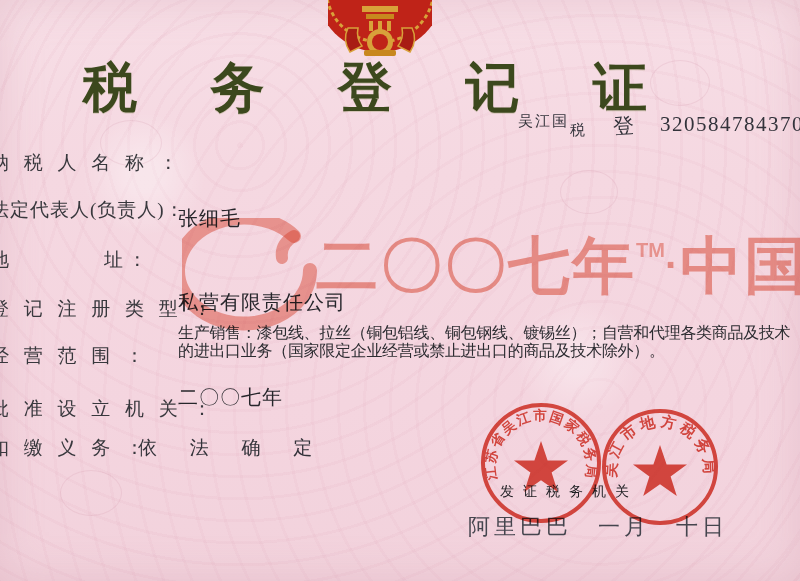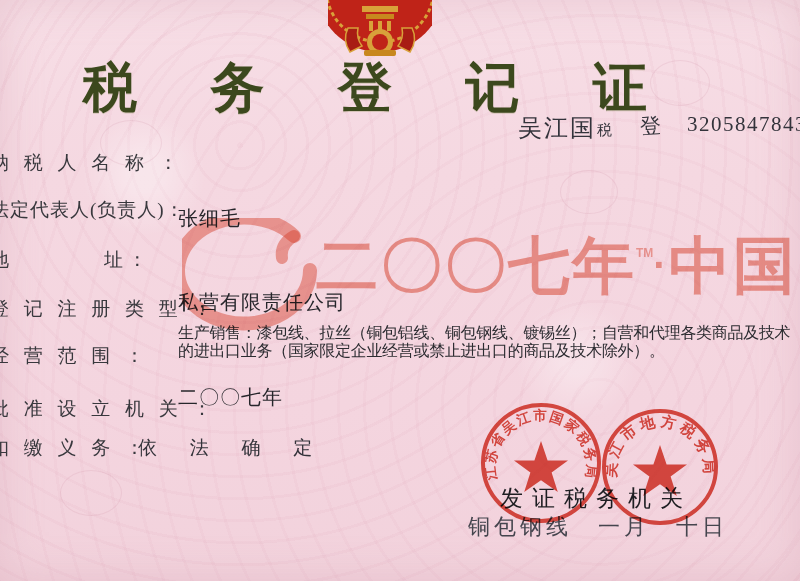--- a/index.html
+++ b/index.html
@@ -27,54 +27,54 @@
     position:absolute;left:0;top:52px;width:760px;text-align:center;
     font-size:54px;font-weight:bold;color:#3c481d;letter-spacing:30px;
     text-shadow:0 1px 0 rgba(120,130,60,.25);
     white-space:nowrap;
   }
   
   .serial{
     position:absolute;left:518px;top:112px;display:flex;align-items:flex-start;
     color:#33333b;white-space:nowrap;
   }
-  .serial .pfx{font-size:24px;letter-spacing:2px;}
+  .serial .pfx{font-size:15px;letter-spacing:2px;}
   .serial .pfx-sub{font-size:15px;margin-top:9px;margin-left:1px;}
   .serial .reg{font-size:21px;margin-left:28px;transform:rotate(-4deg);}
   .serial .num{font-size:21px;margin-left:26px;letter-spacing:1.5px;font-family:"Liberation Serif","DejaVu Serif",serif;}
   
   .lbl{
     position:absolute;left:-10px;color:#38383d;font-size:19px;letter-spacing:5px;white-space:nowrap;
   }
   .val{
     position:absolute;left:178px;color:#26262b;font-size:20px;white-space:nowrap;letter-spacing:1px;
   }
   .val.scope{
     width:622px;font-size:16px;line-height:18px;letter-spacing:-.3px;white-space:normal;color:#2c2c31;
   }
   
   .issuer{
-    position:absolute;left:500px;top:483px;font-size:23px;color:#1e1e22;
+    position:absolute;left:500px;top:483px;font-size:14px;color:#1e1e22;
     letter-spacing:9px;white-space:nowrap;z-index:30;
   }
   .date{
     position:absolute;left:468px;top:512px;font-size:22px;color:#45454e;
     letter-spacing:4px;white-space:nowrap;z-index:30;
   }
   
   .seal{position:absolute;z-index:40;mix-blend-mode:multiply;opacity:.85;}
   .seal-left{left:479px;top:401px;}
   .seal-right{left:600px;top:407px;}
   
   .watermark{position:absolute;inset:0;z-index:50;pointer-events:none;mix-blend-mode:multiply;}
   .wm-brand{
     position:absolute;left:316px;top:224px;font-family:"Liberation Sans","DejaVu Sans",sans-serif;
     font-weight:bold;font-size:62px;color:rgba(224,74,46,.50);letter-spacing:2px;white-space:nowrap;
   }
-  .wm-tm{font-size:12px;vertical-align:30px;letter-spacing:0;color:rgba(224,74,46,.45);}
+  .wm-tm{font-size:20px;vertical-align:30px;letter-spacing:0;color:rgba(224,74,46,.45);}
   .wm-dot{font-size:40px;vertical-align:8px;}
   .wm-url{
     position:absolute;left:284px;top:278px;font-family:"Liberation Sans","DejaVu Sans",sans-serif;
     font-size:37px;color:rgba(233,120,96,.50);letter-spacing:2px;white-space:nowrap;
   }
 </style>
 </head>
 <body>
 
 <div class="page">
@@ -123,21 +123,21 @@
   <div class="lbl" style="top:343px;">经 营 范 围 ：</div>
   <div class="val scope" style="top:324px;">生产销售：漆包线、拉丝（铜包铝线、铜包钢线、镀锡丝）；自营和代理各类商品及技术的进出口业务（国家限定企业经营或禁止进出口的商品及技术除外）。</div>
 
   <div class="lbl" style="top:396px;">批 准 设 立 机 关 ：</div>
   <div class="val" style="top:384px;">二〇〇七年</div>
 
   <div class="lbl" style="top:435px;">扣 缴 义 务 ：</div>
   <div class="val" style="top:435px;left:130px;letter-spacing:14px;font-size:19px;color:#33333a;margin-left:8px;">依 法 确 定</div>
 
   <div class="issuer">发证税务机关</div>
-  <div class="date">铜包钢线　一月　十日</div>
+  <div class="date">阿里巴巴　一月　十日</div>
 
   <div class="seal seal-left">
     <svg width="124" height="124" viewBox="0 0 124 124">
       <circle cx="62" cy="62" r="58" fill="none" stroke="#d63426" stroke-width="4"></circle>
       <path id="sealArcL" d="M 20,84 A 46,46 0 1 1 104,84" fill="none"></path>
       <text font-size="13.5" fill="#d63426" font-weight="bold" letter-spacing="2">
         <textPath href="#sealArcL" startOffset="50%" text-anchor="middle">江苏省吴江市国家税务局</textPath>
       </text>
       <path d="M62,40 L68.6,59.4 L89,59.6 L72.6,71.6 L78.8,91 L62,79.2 L45.2,91 L51.4,71.6 L35,59.6 L55.4,59.4 Z" fill="#d63426"></path>
     </svg>

